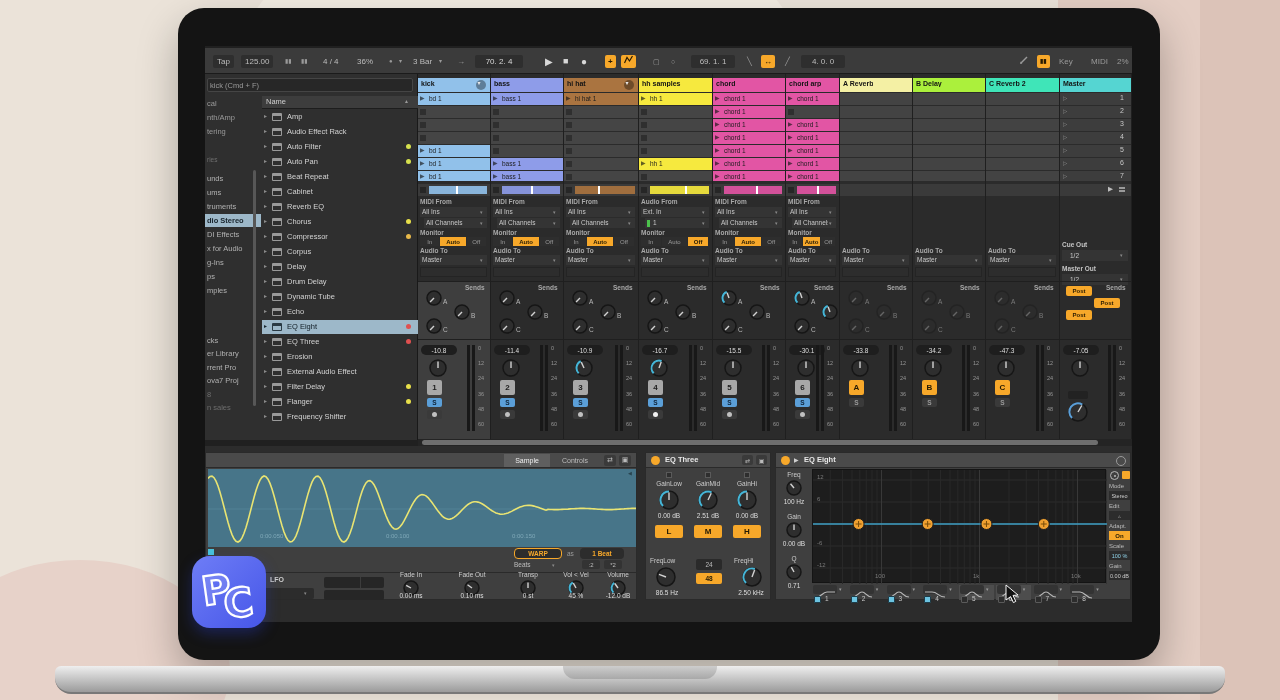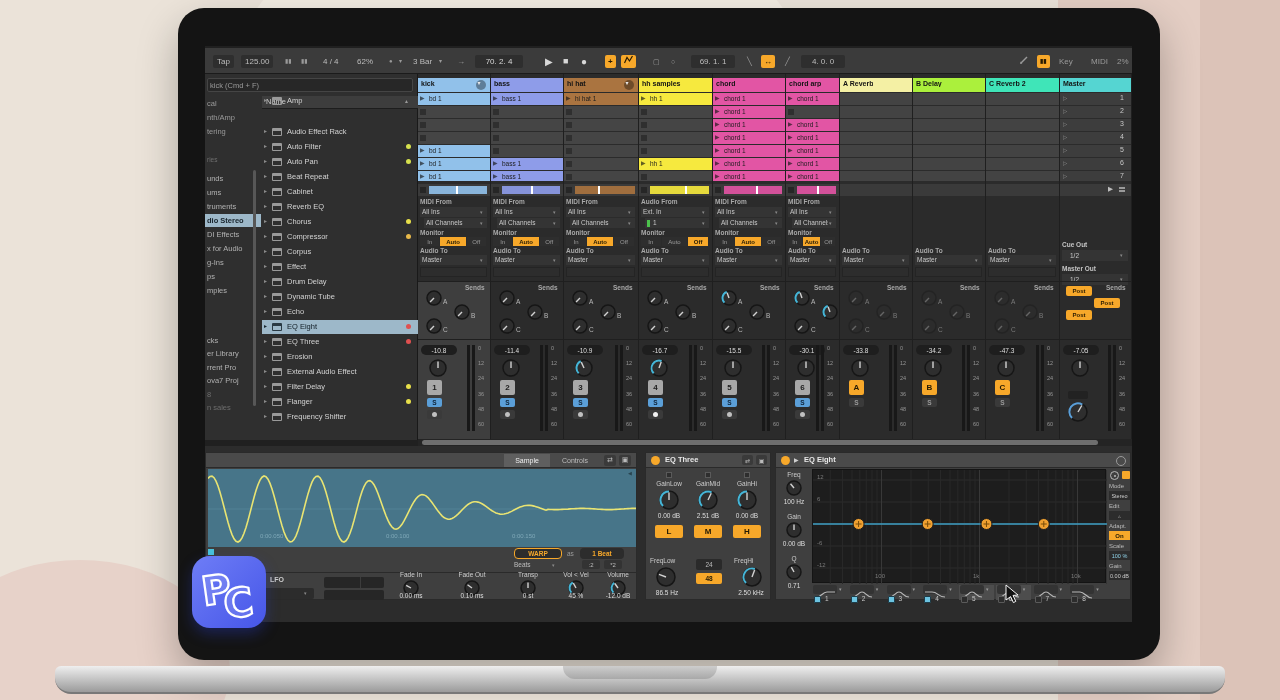--- a/index.html
+++ b/index.html
@@ -36,21 +36,21 @@
 
 <div class="laptop"></div>
 <div class="screen">
 
   <div class="transport abs">
     <span class="tb tbx" style="left:8px">Tap</span>
     <span class="tb tbx" style="left:36px">125.00</span>
     <span class="tb dim" style="left:80px;font-size:6px">▮▮</span>
     <span class="tb dim" style="left:96px;font-size:6px">▮▮</span>
     <span class="tb" style="left:118px">4 / 4</span>
-    <span class="tb" style="left:152px">62%</span>
+    <span class="tb" style="left:152px">36%</span>
     <span class="tb dim" style="left:184px;font-size:6px">●</span>
     <span class="tb dim" style="left:194px;font-size:6px">▾</span>
     <span class="tb" style="left:208px">3 Bar</span>
     <span class="tb dim" style="left:234px;font-size:6px">▾</span>
     <span class="tb dim" style="left:252px">→</span>
     <span class="tb tbx val" style="left:270px;width:48px;text-align:center">70. 2. 4</span>
     <span class="tb val" style="left:340px;font-size:10px">▶</span>
     <span class="tb val" style="left:358px;font-size:9px">■</span>
     <span class="tb val" style="left:376px;font-size:10px">●</span>
     <span class="tb tbo" style="left:400px">+</span>
@@ -93,21 +93,21 @@
       <div class="t75 ellip" style="position: absolute; left: 2px; top: 262px; width: 54px; height: 12px; color: rgb(178, 178, 178);">cks</div>
       <div class="t75 ellip" style="position: absolute; left: 2px; top: 275.4px; width: 54px; height: 12px; color: rgb(178, 178, 178);">er Library</div>
       <div class="t75 ellip" style="position: absolute; left: 2px; top: 288.8px; width: 54px; height: 12px; color: rgb(178, 178, 178);">rrent Pro</div>
       <div class="t75 ellip" style="position: absolute; left: 2px; top: 302.2px; width: 54px; height: 12px; color: rgb(178, 178, 178);">ova7 Proj</div>
       <div class="t75 ellip" style="position: absolute; left: 2px; top: 315.6px; width: 54px; height: 12px; color: rgb(109, 109, 109);">8</div>
       <div class="t75 ellip" style="position: absolute; left: 2px; top: 329px; width: 54px; height: 12px; color: rgb(109, 109, 109);">n sales</div>
       <div style="position: absolute; left: 57px; top: 22px; width: 156px; height: 13px; background: rgb(61, 61, 61); border-bottom: 1px solid rgb(29, 29, 29);">
         <div class="t75" style="position: absolute; left: 4px; top: 1px; color: rgb(207, 207, 207);">Name</div>
         <div style="position: absolute; left: 142px; top: 2px; color: rgb(154, 154, 154); font-size: 5px;">▲</div>
       </div>
-      <div style="position: absolute; left: 57px; top: 20px; width: 156px; height: 14px;">
+      <div style="position: absolute; left: 57px; top: 36px; width: 156px; height: 14px;">
         <div style="position: absolute; left: 2px; top: 2px; font-size: 6px; color: rgb(138, 138, 138);">▸</div>
         <div style="position: absolute; left: 10px; top: 3px; width: 10px; height: 8px; border-width: 3px 1px 1px; border-style: solid; border-color: rgb(154, 154, 154); border-image: initial; border-radius: 1px;"></div>
         <div class="t75 ellip" style="position: absolute; left: 25px; top: 1.5px; width: 116px; color: rgb(210, 210, 210);">Amp</div>
       </div>
       <div style="position: absolute; left: 57px; top: 51px; width: 156px; height: 14px;">
         <div style="position: absolute; left: 2px; top: 2px; font-size: 6px; color: rgb(138, 138, 138);">▸</div>
         <div style="position: absolute; left: 10px; top: 3px; width: 10px; height: 8px; border-width: 3px 1px 1px; border-style: solid; border-color: rgb(154, 154, 154); border-image: initial; border-radius: 1px;"></div>
         <div class="t75 ellip" style="position: absolute; left: 25px; top: 1.5px; width: 116px; color: rgb(210, 210, 210);">Audio Effect Rack</div>
       </div>
       <div style="position: absolute; left: 57px; top: 66px; width: 156px; height: 14px;">
@@ -150,21 +150,21 @@
         <div style="position: absolute; left: 144px; top: 4px; width: 5px; height: 5px; border-radius: 50%; background: rgb(232, 185, 74);"></div>
       </div>
       <div style="position: absolute; left: 57px; top: 171px; width: 156px; height: 14px;">
         <div style="position: absolute; left: 2px; top: 2px; font-size: 6px; color: rgb(138, 138, 138);">▸</div>
         <div style="position: absolute; left: 10px; top: 3px; width: 10px; height: 8px; border-width: 3px 1px 1px; border-style: solid; border-color: rgb(154, 154, 154); border-image: initial; border-radius: 1px;"></div>
         <div class="t75 ellip" style="position: absolute; left: 25px; top: 1.5px; width: 116px; color: rgb(210, 210, 210);">Corpus</div>
       </div>
       <div style="position: absolute; left: 57px; top: 186px; width: 156px; height: 14px;">
         <div style="position: absolute; left: 2px; top: 2px; font-size: 6px; color: rgb(138, 138, 138);">▸</div>
         <div style="position: absolute; left: 10px; top: 3px; width: 10px; height: 8px; border-width: 3px 1px 1px; border-style: solid; border-color: rgb(154, 154, 154); border-image: initial; border-radius: 1px;"></div>
-        <div class="t75 ellip" style="position: absolute; left: 25px; top: 1.5px; width: 116px; color: rgb(210, 210, 210);">Effect</div>
+        <div class="t75 ellip" style="position: absolute; left: 25px; top: 1.5px; width: 116px; color: rgb(210, 210, 210);">Delay</div>
       </div>
       <div style="position: absolute; left: 57px; top: 201px; width: 156px; height: 14px;">
         <div style="position: absolute; left: 2px; top: 2px; font-size: 6px; color: rgb(138, 138, 138);">▸</div>
         <div style="position: absolute; left: 10px; top: 3px; width: 10px; height: 8px; border-width: 3px 1px 1px; border-style: solid; border-color: rgb(154, 154, 154); border-image: initial; border-radius: 1px;"></div>
         <div class="t75 ellip" style="position: absolute; left: 25px; top: 1.5px; width: 116px; color: rgb(210, 210, 210);">Drum Delay</div>
       </div>
       <div style="position: absolute; left: 57px; top: 216px; width: 156px; height: 14px;">
         <div style="position: absolute; left: 2px; top: 2px; font-size: 6px; color: rgb(138, 138, 138);">▸</div>
         <div style="position: absolute; left: 10px; top: 3px; width: 10px; height: 8px; border-width: 3px 1px 1px; border-style: solid; border-color: rgb(154, 154, 154); border-image: initial; border-radius: 1px;"></div>
         <div class="t75 ellip" style="position: absolute; left: 25px; top: 1.5px; width: 116px; color: rgb(210, 210, 210);">Dynamic Tube</div>

